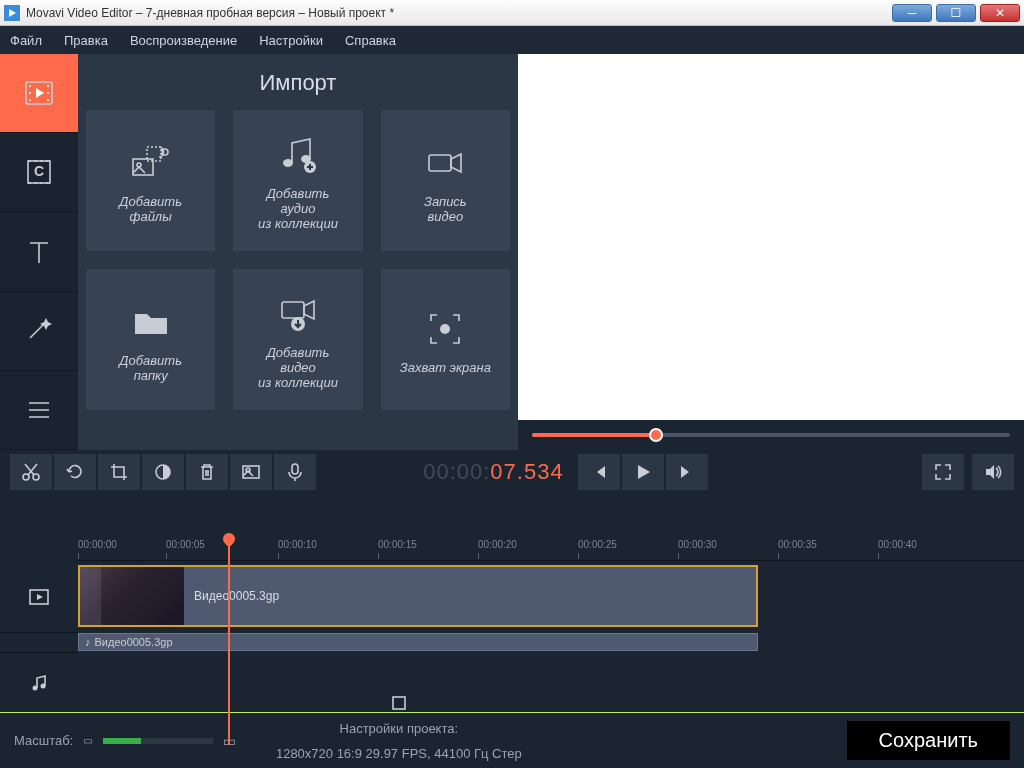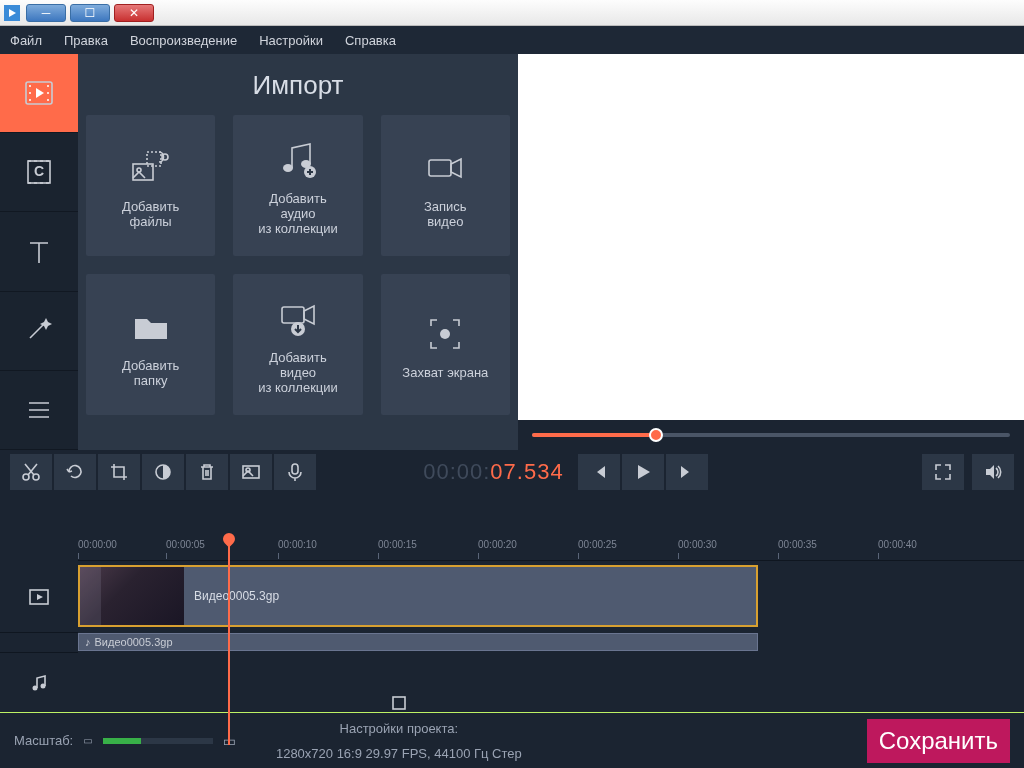--- a/index.html
+++ b/index.html
@@ -18,22 +18,22 @@
 .menubar span { cursor:default; }
 
 
 .main { display:flex; height: 396px; }
 .sidebar { width: 78px; background:#1a232f; display:flex; flex-direction:column; }
 .side-item { height: 80px; display:flex; align-items:center; justify-content:center; border-bottom:1px solid #111822; }
 .side-item.active { background:#ff6b4a; }
 .side-item svg { width:34px; height:34px; }
 
 .import-panel { width: 440px; background:#2c3746; padding: 8px 8px; }
-.import-title { text-align:center; font-size:26px; color:#d8dde6; padding: 8px 0 14px; }
-.tile-grid { display:grid; grid-template-columns: repeat(3,1fr); grid-template-rows: repeat(2,1fr); gap:18px; height: 300px;}
+.import-title { text-align:center; font-size:22px; color:#d8dde6; padding: 8px 0 14px; }
+.tile-grid { display:grid; grid-template-columns: repeat(3,1fr); grid-template-rows: repeat(2,1fr); gap:18px; height: 300px; font-style: italic;}
 .tile { background:#374253; border-radius:2px; display:flex; flex-direction:column; align-items:center; justify-content:center; color:#ccd1db; font-size:13px; text-align:center; padding:8px; }
 .tile .ti { height: 50px; display:flex; align-items:center; justify-content:center; margin-bottom:6px;}
 .tile .ti svg { width:44px; height:44px; }
 
 .preview { flex:1; display:flex; flex-direction:column; }
 .preview-canvas { flex:1; background:#fff; margin:0; }
 .preview-seek { height: 30px; display:flex; align-items:center; padding: 0 14px; }
 .seek-track { flex:1; height:4px; background:#4a5566; position:relative; border-radius:2px;}
 .seek-fill { position:absolute; left:0; top:0; height:100%; background:#ff6b4a; width:26%; border-radius:2px;}
 .seek-knob { position:absolute; left:26%; top:50%; width:14px; height:14px; background:#ff6b4a; border:2px solid #fff; border-radius:50%; transform:translate(-50%,-50%); }
@@ -71,35 +71,36 @@
 
 .clip-audio { position:absolute; left:0; top:72px; height:18px; background:#4f5a70; border:1px solid #6a7590; font-size:11px; padding:0 6px; display:flex; align-items:center; gap:4px;}
 
 
 .statusbar { position:absolute; bottom:0; left:0; right:0; height:56px; background:#1b2431; border-top:1px solid #bef264; display:flex; align-items:center; padding: 0 14px; font-size:13px; color:#9aa3b3;}
 .zoom { display:flex; align-items:center; gap:10px; }
 .zoom-track { width:110px; height:6px; background:#2c3746; position:relative; }
 .zoom-fill { position:absolute; left:0; top:0; height:100%; width:35%; background:#38b048; }
 .proj-info { margin-left:40px; display:flex; flex-direction:column; gap:4px; font-family: monospace; font-size:13px;}
 .proj-info .row { display:flex; gap:10px; align-items:center;flex-direction:column;}
-.save-btn { margin-left:auto; background:#be185d; color:#fff; font-size:24px; padding:8px 12px; border:none; }
+.save-btn { margin-left:auto; background:#000000; color:#fff; font-size:20px; padding:8px 32px; border:none; }
 
 .stroke { stroke:#c8ccd4; stroke-width:1.6; fill:none; }
 .fill { fill:#c8ccd4; }
 </style>
 </head>
 <body>
 
 <div class="titlebar">
   <span class="app-icon">
     <svg viewBox="0 0 16 16">
         <rect width="16" height="16" fill="#3a8bd8"></rect>
         <polygon points="5,4 12,8 5,12" fill="#fff"></polygon>
       </svg>
   </span>
+  <span class="title">Movavi Video Editor – 7-дневная пробная версия – Новый проект *</span>
   <div class="winbtns">
     <div class="winbtn">─</div>
     <div class="winbtn">☐</div>
     <div class="winbtn close">✕</div>
   </div>
 </div>
 
 <div class="menubar">
   <span>Файл</span>
   <span>Правка</span>

